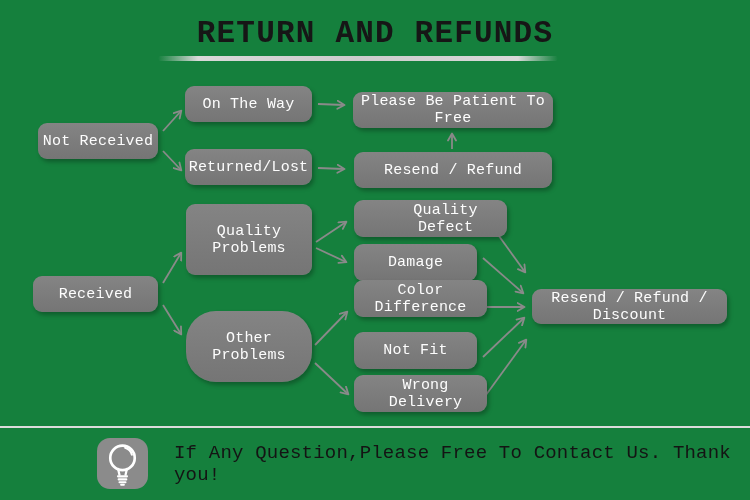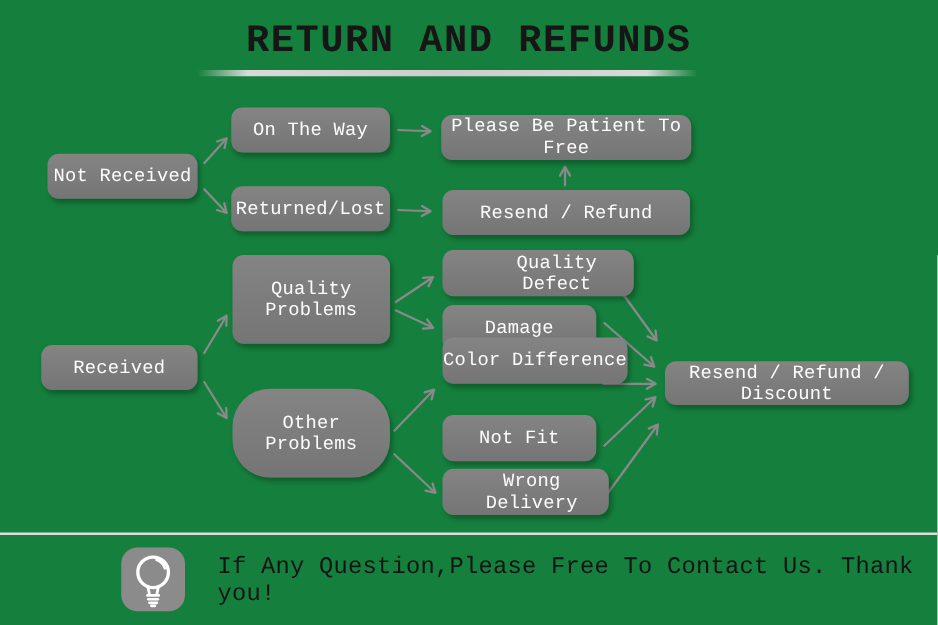--- a/index.html
+++ b/index.html
@@ -62,21 +62,21 @@
   <div class="node" style="left:38px;top:123px;width:120px;height:36px;">Not Received</div>
   <div class="node" style="left:185px;top:149px;width:127px;height:36px;">Returned/Lost</div>
   <div class="node" style="left:185px;top:86px;width:127px;height:36px;">On The Way</div>
   <div class="node" style="left:353px;top:92px;width:200px;height:36px;">Please Be Patient To Free</div>
   <div class="node" style="left:354px;top:152px;width:198px;height:36px;">Resend / Refund</div>
   <div class="node" style="left:33px;top:276px;width:125px;height:36px;">Received</div>
   <div class="node" style="left:186px;top:204px;width:126px;height:71px;">Quality Problems</div>
   <div class="node" style="left:186px;top:311px;width:126px;height:71px;border-radius:30px;">Other Problems</div>
   <div class="node" style="left:354px;top:200px;width:123px;height:37px;padding-left:30px;">Quality Defect</div>
   <div class="node" style="left:354px;top:244px;width:123px;height:37px;">Damage</div>
-  <div class="node" style="left:354px;top:270px;width:148px;height:37px;">Color Difference</div>
+  <div class="node" style="left:354px;top:280px;width:133px;height:37px;">Color Difference</div>
   <div class="node" style="left:354px;top:332px;width:123px;height:37px;">Not Fit</div>
   <div class="node" style="left:354px;top:375px;width:123px;height:37px;padding-left:10px;">Wrong Delivery</div>
   <div class="node" style="left:532px;top:289px;width:195px;height:35px;">Resend / Refund / Discount</div>
 
   <div class="divider"></div>
   <div class="footer">
     <div class="bulb-badge">
       <svg width="51" height="51" viewBox="0 0 50 50">
         <g stroke="#ffffff" fill="none" stroke-linecap="round">
           <circle cx="25" cy="19.5" r="12" stroke-width="2.6"></circle>

